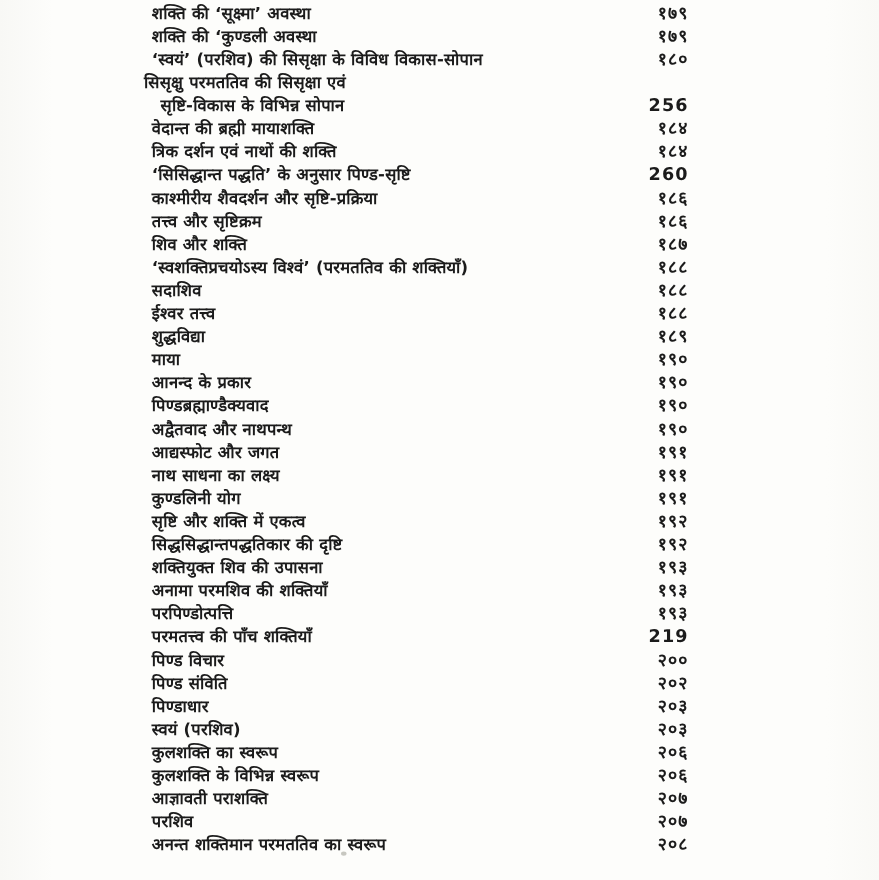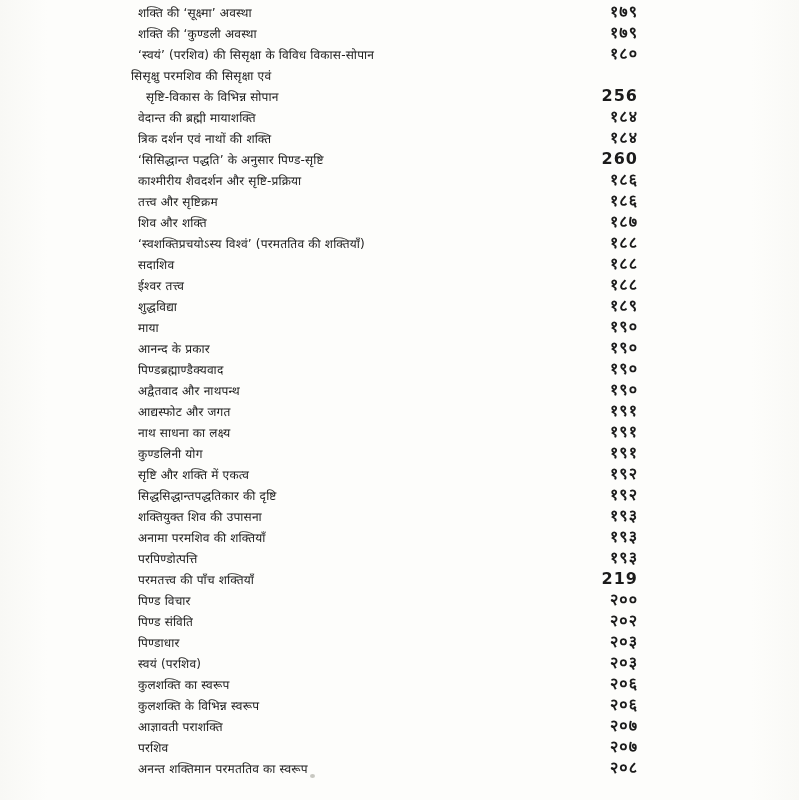--- a/index.html
+++ b/index.html
@@ -26,29 +26,29 @@
     top: 1px;
     right: 161px; 
   }
   .toc-row {
     position: relative;
     height: 21px;
     line-height: 21px;
     white-space: nowrap;
   }
   .toc-row .title {
-    font-size: 12px;
-    font-weight: 400;
+    font-size: 15px;
+    font-weight: 700;
     letter-spacing: 0.2px;
   }
   .toc-row.indent .title { padding-left: 8px; }
   .toc-row.outdent .title { margin-left: -7px; }
   .toc-row .pagenum {
     position: absolute;
-    right: 0;
+    right: 12px;
     top: 0;
     font-size: 16px;
     font-weight: 600;
     letter-spacing: 1px;
   }
   .print-speck {
     position: absolute;
     width: 5px;
     height: 4px;
     border-radius: 50%;
@@ -57,21 +57,21 @@
   }
 </style>
 </head>
 <body>
 
 <div class="scan-page">
   <div class="toc-list" id="toc-list">
       <div class="toc-row"><span class="title">शक्ति की ‘सूक्ष्मा’ अवस्था</span><span class="pagenum">१७९</span></div>
       <div class="toc-row"><span class="title">शक्ति की ‘कुण्डली अवस्था</span><span class="pagenum">१७९</span></div>
       <div class="toc-row"><span class="title">‘स्वयं’ (परशिव) की सिसृक्षा के विविध विकास-सोपान</span><span class="pagenum">१८०</span></div>
-      <div class="toc-row outdent"><span class="title">सिसृक्षु परमशिव की सिसृक्षा एवं</span></div>
+      <div class="toc-row outdent"><span class="title">सिसृक्षु परमततिव की सिसृक्षा एवं</span></div>
       <div class="toc-row indent"><span class="title">सृष्टि-विकास के विभिन्न सोपान</span><span class="pagenum">256</span></div>
       <div class="toc-row"><span class="title">वेदान्त की ब्रह्मी मायाशक्ति</span><span class="pagenum">१८४</span></div>
       <div class="toc-row"><span class="title">त्रिक दर्शन एवं नाथों की शक्ति</span><span class="pagenum">१८४</span></div>
       <div class="toc-row"><span class="title">‘सिसिद्धान्त पद्धति’ के अनुसार पिण्ड-सृष्टि</span><span class="pagenum">260</span></div>
       <div class="toc-row"><span class="title">काश्मीरीय शैवदर्शन और सृष्टि-प्रक्रिया</span><span class="pagenum">१८६</span></div>
       <div class="toc-row"><span class="title">तत्त्व और सृष्टिक्रम</span><span class="pagenum">१८६</span></div>
       <div class="toc-row"><span class="title">शिव और शक्ति</span><span class="pagenum">१८७</span></div>
       <div class="toc-row"><span class="title">‘स्वशक्तिप्रचयोऽस्य विश्वं’ (परमततिव की शक्तियाँ)</span><span class="pagenum">१८८</span></div>
       <div class="toc-row"><span class="title">सदाशिव</span><span class="pagenum">१८८</span></div>
       <div class="toc-row"><span class="title">ईश्वर तत्त्व</span><span class="pagenum">१८८</span></div>

